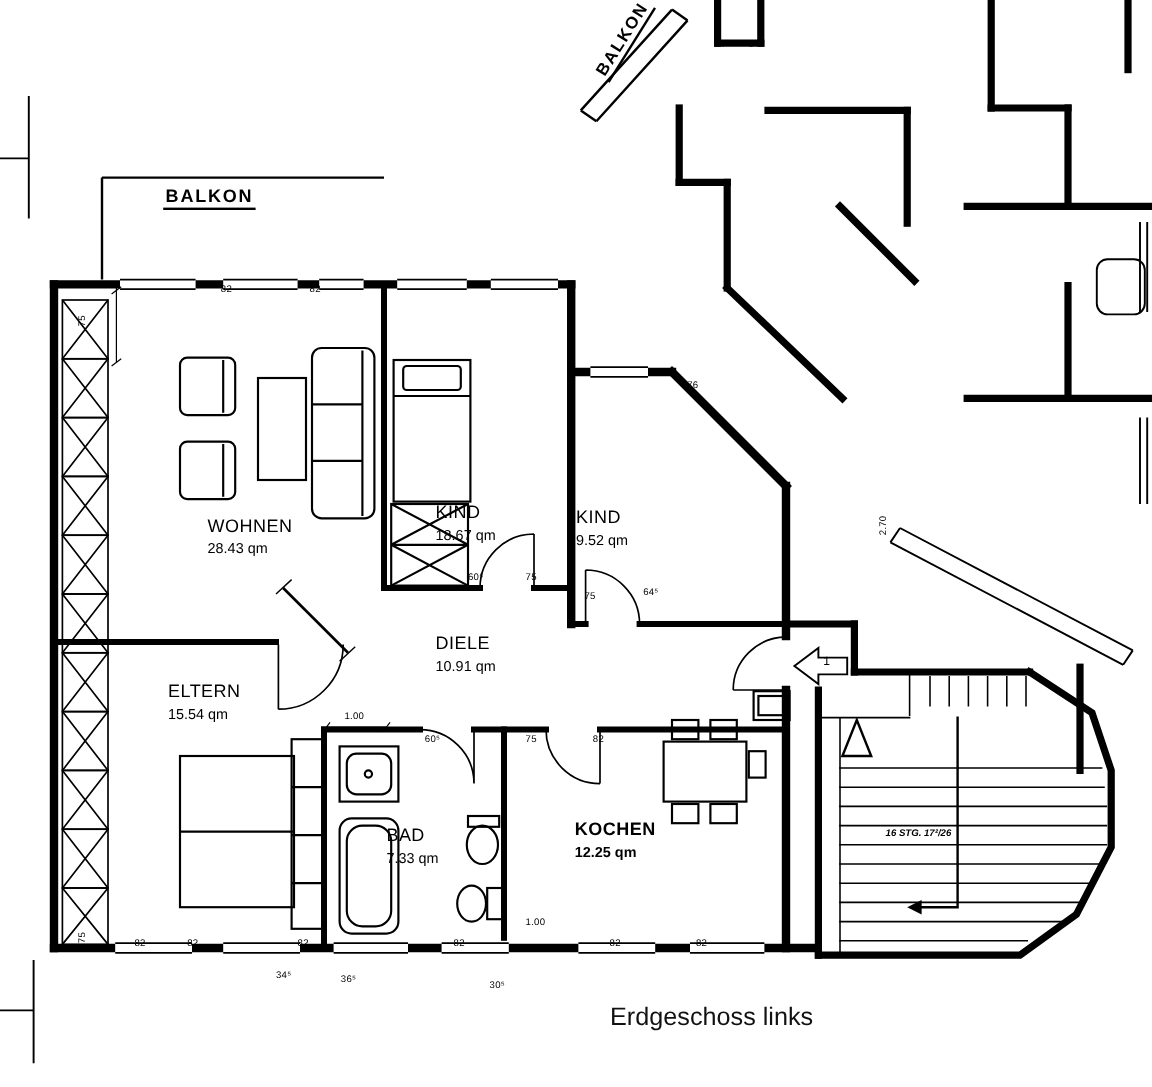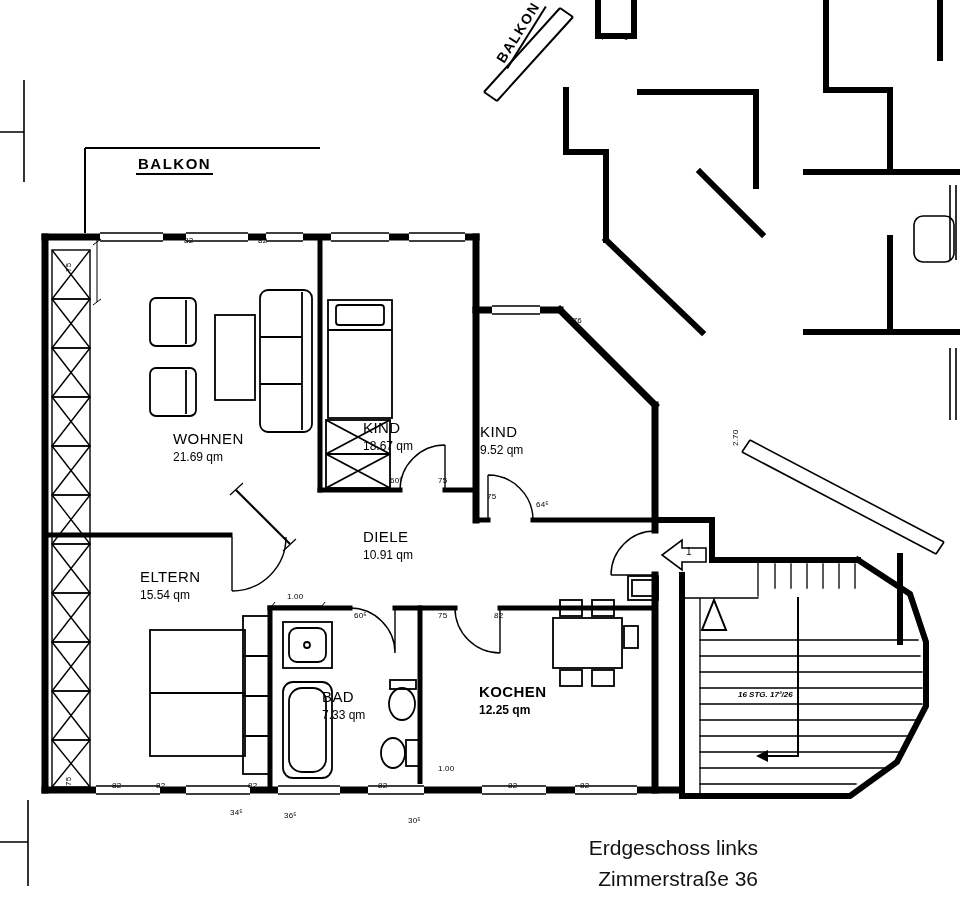--- a/index.html
+++ b/index.html
@@ -16,21 +16,21 @@
     position:absolute;font-size:8px;white-space:nowrap;
     transform-origin:left top;letter-spacing:.2px;
   }
   .balkon-label{
     position:absolute;font-weight:bold;font-size:15px;letter-spacing:1.5px;
     border-bottom:2px solid #000;padding:0 2px 1px 2px;white-space:nowrap;
   }
   .balkon-left{left:136px;top:155px;}
   .balkon-top{left:508px;top:50px;transform:rotate(-58deg);transform-origin:0 100%;font-size:14px;}
   .stairs-label{position:absolute;left:738px;top:690px;font-size:8px;font-weight:bold;white-space:nowrap;font-style:italic;}
-  .caption{position:absolute;left:428px;top:832px;width:330px;text-align:right;color:#111;}
+  .caption{position:absolute;left:428px;top:832px;width:330px;text-align:center;color:#111;}
   .caption div{font-size:21px;line-height:31px;}
 </style>
 </head>
 <body>
 
 <div class="canvas">
 
   <svg width="960" height="906" viewBox="0 0 960 906">
 
     <g stroke="#000" stroke-width="7" fill="none" stroke-linecap="square">
@@ -266,21 +266,21 @@
 
   <div class="layer">
 
     <div class="balkon-label balkon-left">BALKON</div>
 
     <div class="balkon-label balkon-top">BALKON</div>
 
     <div class="layer">
         <div class="room-label" style="left: 143px; top: 430px; margin-left: 30px;">
           <div class="rname">WOHNEN</div>
-          <div class="rarea">21.69 qm</div>
+          <div class="rarea">28.43 qm</div>
         </div>
         <div class="room-label" style="left: 363px; top: 419px;">
           <div class="rname">KIND</div>
           <div class="rarea">18.67 qm</div>
         </div>
         <div class="room-label" style="left: 480px; top: 423px;">
           <div class="rname">KIND</div>
           <div class="rarea">9.52 qm</div>
         </div>
         <div class="room-label" style="left: 363px; top: 528px;">
@@ -302,21 +302,21 @@
       </div>
     <div class="layer">
         <span class="annotation" style="left: 64px; top: 272px; transform: rotate(-90deg);">75</span>
         <span class="annotation" style="left: 184px; top: 236px;">82</span>
         <span class="annotation" style="left: 258px; top: 236px;">82</span>
         <span class="annotation" style="left: 568px; top: 316px;">376</span>
         <span class="annotation" style="left: 731px; top: 446px; transform: rotate(-90deg);">2.70</span>
         <span class="annotation" style="left: 390px; top: 476px;">60⁵</span>
         <span class="annotation" style="left: 438px; top: 476px;">75</span>
         <span class="annotation" style="left: 487px; top: 492px;">75</span>
-        <span class="annotation" style="left: 536px; top: 500px;">64⁵</span>
+        <span class="annotation" style="left: 536px; top: 489px;">64⁵</span>
         <span class="annotation" style="left: 287px; top: 592px;">1.00</span>
         <span class="annotation" style="left: 354px; top: 611px;">60⁵</span>
         <span class="annotation" style="left: 438px; top: 611px;">75</span>
         <span class="annotation" style="left: 494px; top: 611px;">82</span>
         <span class="annotation" style="left: 438px; top: 764px;">1.00</span>
         <span class="annotation" style="left: 64px; top: 786px; transform: rotate(-90deg);">75</span>
         <span class="annotation" style="left: 112px; top: 781px;">82</span>
         <span class="annotation" style="left: 156px; top: 781px;">82</span>
         <span class="annotation" style="left: 248px; top: 781px;">82</span>
         <span class="annotation" style="left: 378px; top: 781px;">82</span>
@@ -327,16 +327,15 @@
         <span class="annotation" style="left: 408px; top: 816px;">30⁵</span>
         <span class="annotation" style="left: 600px; top: 34px; font-size: 7px;">4</span>
         <span class="annotation" style="left: 624px; top: 34px; font-size: 7px;">1</span>
         <span class="annotation" style="left: 686px; top: 546px; font-size: 10px;">1</span>
       </div>
 
     <div class="stairs-label">16 STG. 17²/26</div>
 
     <div class="caption">
       <div>Erdgeschoss links</div>
-      <div>Zimmerstraße 36</div>
     </div>
   </div>
 </div>
 
 </body></html>

